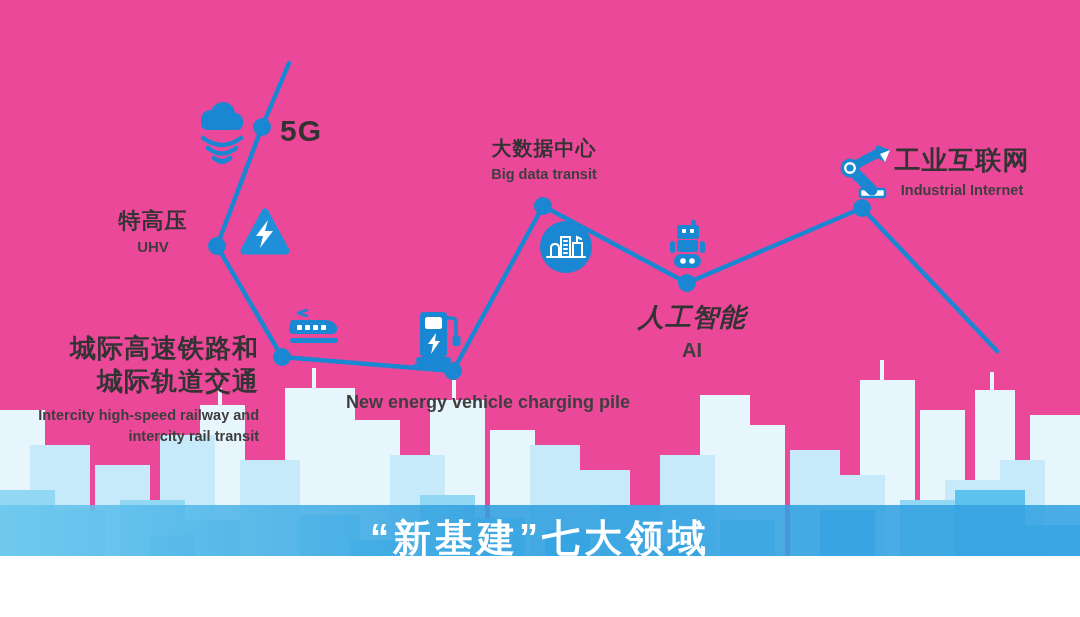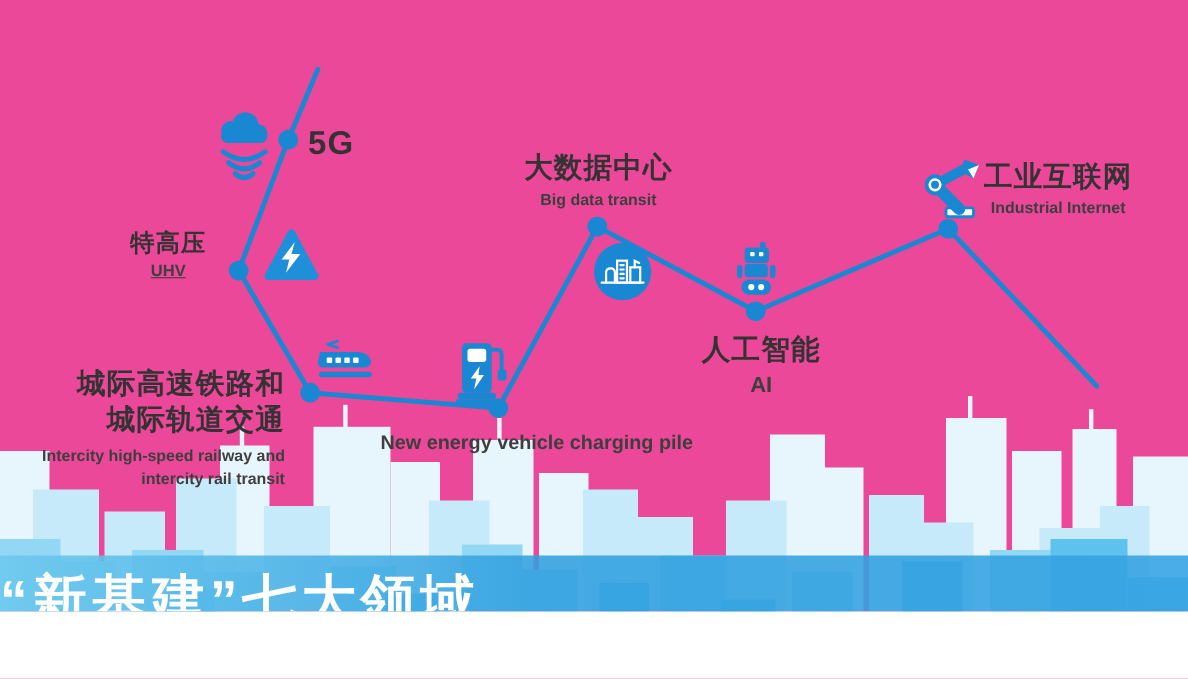--- a/index.html
+++ b/index.html
@@ -8,40 +8,40 @@
   .abs{position:absolute;}
   .zh{color:#333333;font-weight:600;letter-spacing:1px;}
   .en{color:#3e3e3e;font-weight:600;}
   .label{line-height:1.25;}
   .center{text-align:center;}
   .right{text-align:right;}
   
   #label-5g{left:280px;top:112px;font-size:30px;z-index:6;}
   #label-uhv{left:93px;top:207px;width:120px;z-index:6;}
   #label-uhv .zh{font-size:22px;}
-  #label-uhv .en{font-size:15px;margin-top:3px;text-decoration:underline;}
+  #label-uhv .en{font-size:15px;margin-top:3px;}
   #label-rail{right:821px;top:332px;width:290px;z-index:6;}
   #label-rail .zh{font-size:26px;line-height:33px;}
   #label-rail .en{font-size:14.5px;line-height:21px;}
   #label-rail .en.first{margin-top:7px;}
   #label-charging{left:328px;top:386px;width:320px;z-index:6;}
   #label-charging .zh{font-size:26px;}
   #label-charging .en{font-size:18px;margin-top:5px;}
   #label-bigdata{left:394px;top:136px;width:300px;z-index:6;}
-  #label-bigdata .zh{font-size:26px;}
+  #label-bigdata .zh{font-size:20px;}
   #label-bigdata .en{font-size:14.5px;margin-top:4px;}
   #label-ai{left:542px;top:301px;width:300px;z-index:6;}
-  #label-ai .zh{font-size:26px;}
+  #label-ai .zh{font-size:26px;font-style:italic;}
   #label-ai .en{font-size:20px;margin-top:4px;}
   #label-industrial{left:812px;top:144px;width:300px;z-index:6;}
   #label-industrial .zh{font-size:26px;}
   #label-industrial .en{font-size:14.5px;margin-top:4px;}
   
-  #banner-title{left:0;top:513px;width:1080px;text-align:left;z-index:4;
-    color:#ffffff;font-size:50px;font-weight:800;letter-spacing:4px;}
+  #banner-title{left:0;top:513px;width:1080px;text-align:center;z-index:4;
+    color:#ffffff;font-size:38px;font-weight:800;letter-spacing:4px;}
   
   .icon{z-index:6;}
   #icon-5g{left:196px;top:102px;}
   #icon-uhv{left:240px;top:207px;}
   #icon-train{left:285px;top:306px;}
   #icon-charging{left:414px;top:308px;}
   #icon-bigdata{left:539px;top:220px;}
   #icon-ai{left:664px;top:220px;}
   #icon-arm{left:837px;top:143px;}
   #connector{left:0;top:0;z-index:5;pointer-events:none;}

